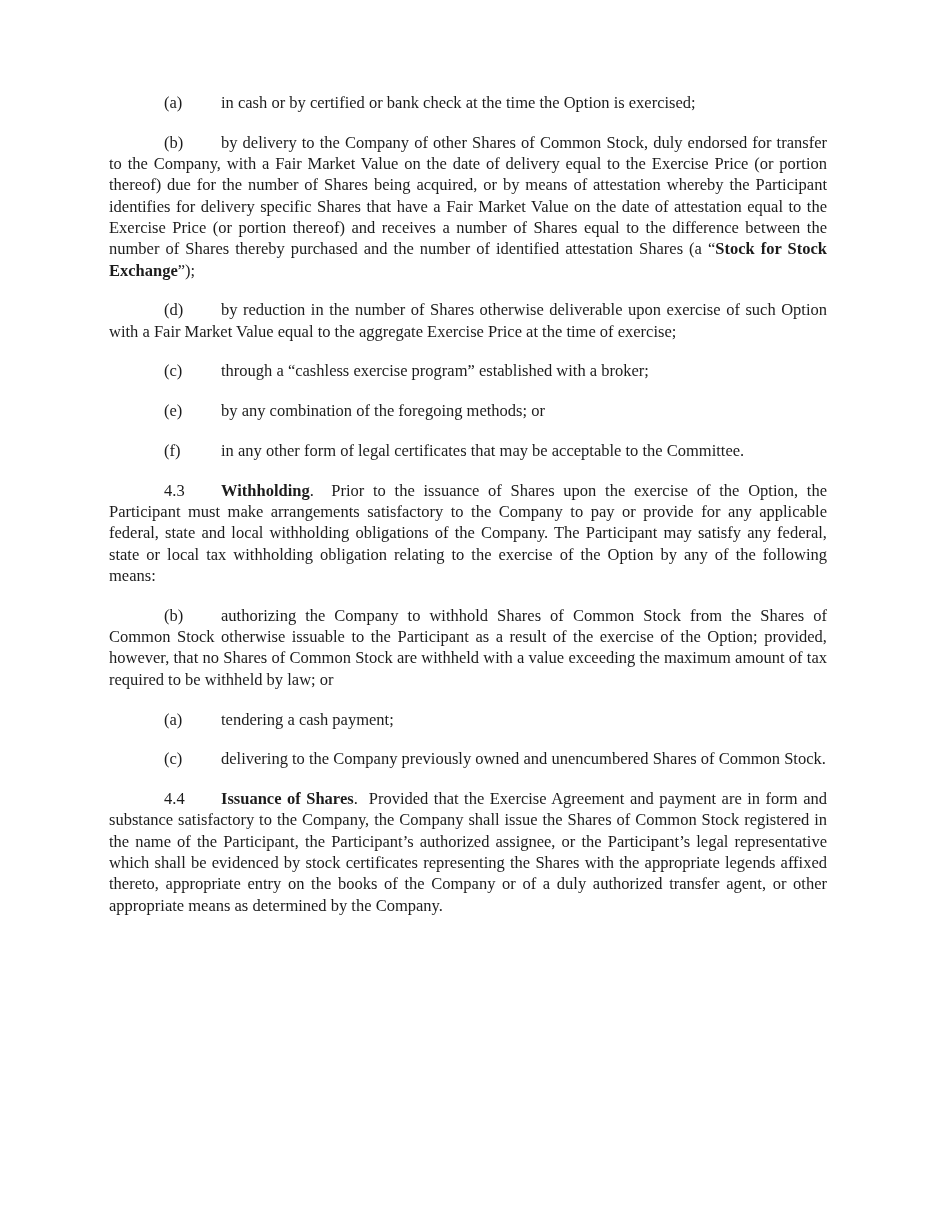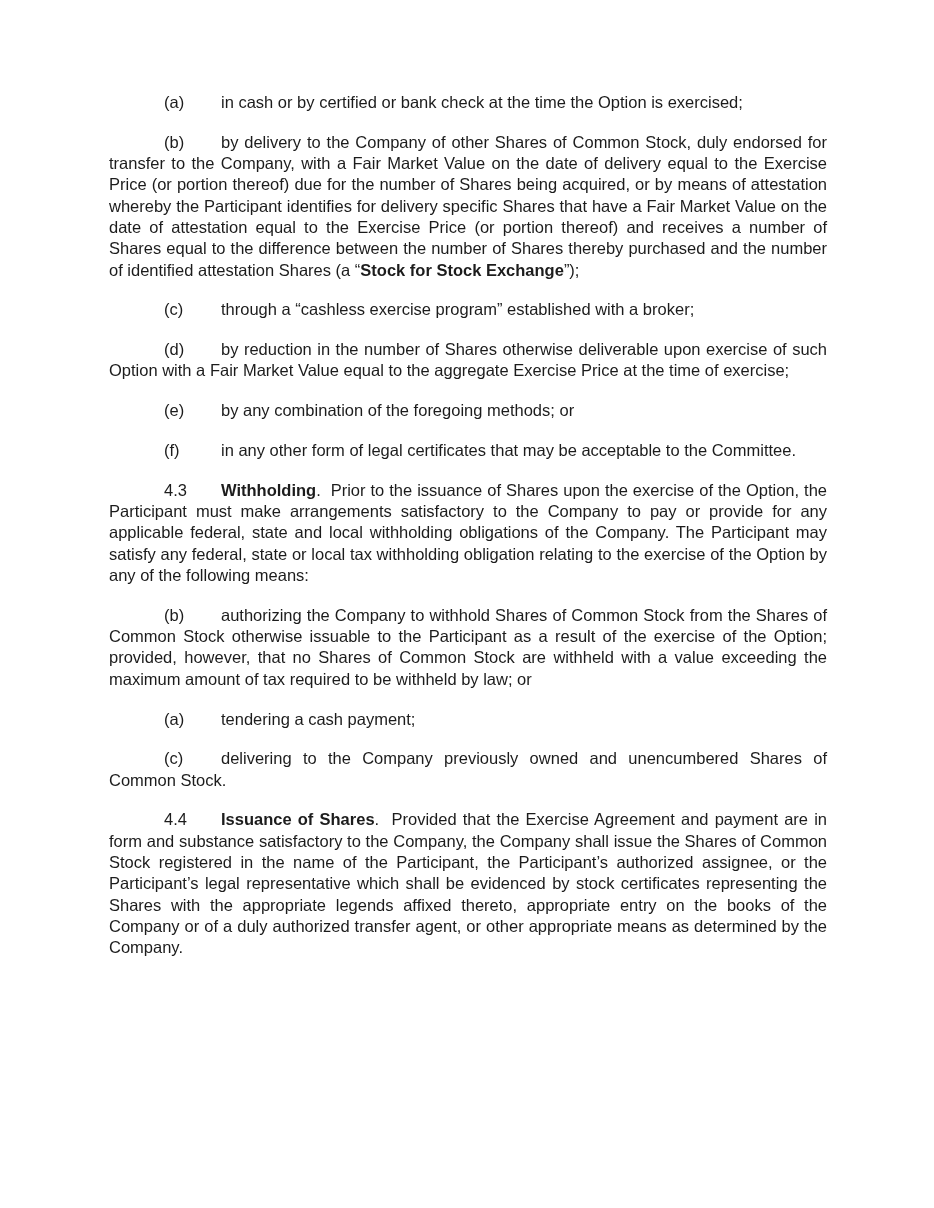--- a/index.html
+++ b/index.html
@@ -5,21 +5,21 @@
   html, body {
     margin: 0;
     padding: 0;
     background: #ffffff;
   }
   .page {
     position: relative;
     width: 934px;
     height: 1044px;
     background: #ffffff;
-    font-family: Liberation Sans, sans-serif;
+    font-family: Liberation Serif, serif;
     color: #1c1c1c;
     overflow: hidden;
   }
   .content {
     position: absolute;
     left: 109px;
     top: 92px;
     width: 718px;
     font-size: 16.5px;
     line-height: 21.3px;
@@ -69,23 +69,23 @@
 </head>
 <body>
 
 <div class="page">
   <main class="content">
 
     <p class="li"><span class="lbl">(a)</span><span>in cash or by certified or bank check at the time the Option is exercised;</span></p>
 
     <p class="li"><span class="lbl">(b)</span><span>by delivery to the Company of other Shares of Common Stock, duly endorsed for transfer to the Company, with a Fair Market Value on the date of delivery equal to the Exercise Price (or portion thereof) due for the number of Shares being acquired, or by means of attestation whereby the Participant identifies for delivery specific Shares that have a Fair Market Value on the date of attestation equal to the Exercise Price (or portion thereof) and receives a number of Shares equal to the difference between the number of Shares thereby purchased and the number of identified attestation Shares (a “</span><b>Stock for Stock Exchange</b><span>”);</span></p>
 
+    <p class="li"><span class="lbl">(d)</span><span>by reduction in the number of Shares otherwise deliverable upon exercise of such Option with a Fair Market Value equal to the aggregate Exercise Price at the time of exercise;</span></p>
+
     <p class="li"><span class="lbl">(c)</span><span>through a “cashless exercise program” established with a broker;</span></p>
-
-    <p class="li"><span class="lbl">(d)</span><span>by reduction in the number of Shares otherwise deliverable upon exercise of such Option with a Fair Market Value equal to the aggregate Exercise Price at the time of exercise;</span></p>
 
     <p class="li"><span class="lbl">(e)</span><span>by any combination of the foregoing methods; or</span></p>
 
     <p class="li"><span class="lbl">(f)</span><span>in any other form of legal certificates that may be acceptable to the Committee.</span></p>
 
     <p class="sec"><span class="lbl">4.3</span><b>Withholding</b><span>.&nbsp; Prior to the issuance of Shares upon the exercise of the Option, the Participant must make arrangements satisfactory to the Company to pay or provide for any applicable federal, state and local withholding obligations of the Company. The Participant may satisfy any federal, state or local tax withholding obligation relating to the exercise of the Option by any of the following means:</span></p>
 
     <p class="li"><span class="lbl">(b)</span><span>authorizing the Company to withhold Shares of Common Stock from the Shares of Common Stock otherwise issuable to the Participant as a result of the exercise of the Option; provided, however, that no Shares of Common Stock are withheld with a value exceeding the maximum amount of tax required to be withheld by law; or</span></p>
 
     <p class="li"><span class="lbl">(a)</span><span>tendering a cash payment;</span></p>

